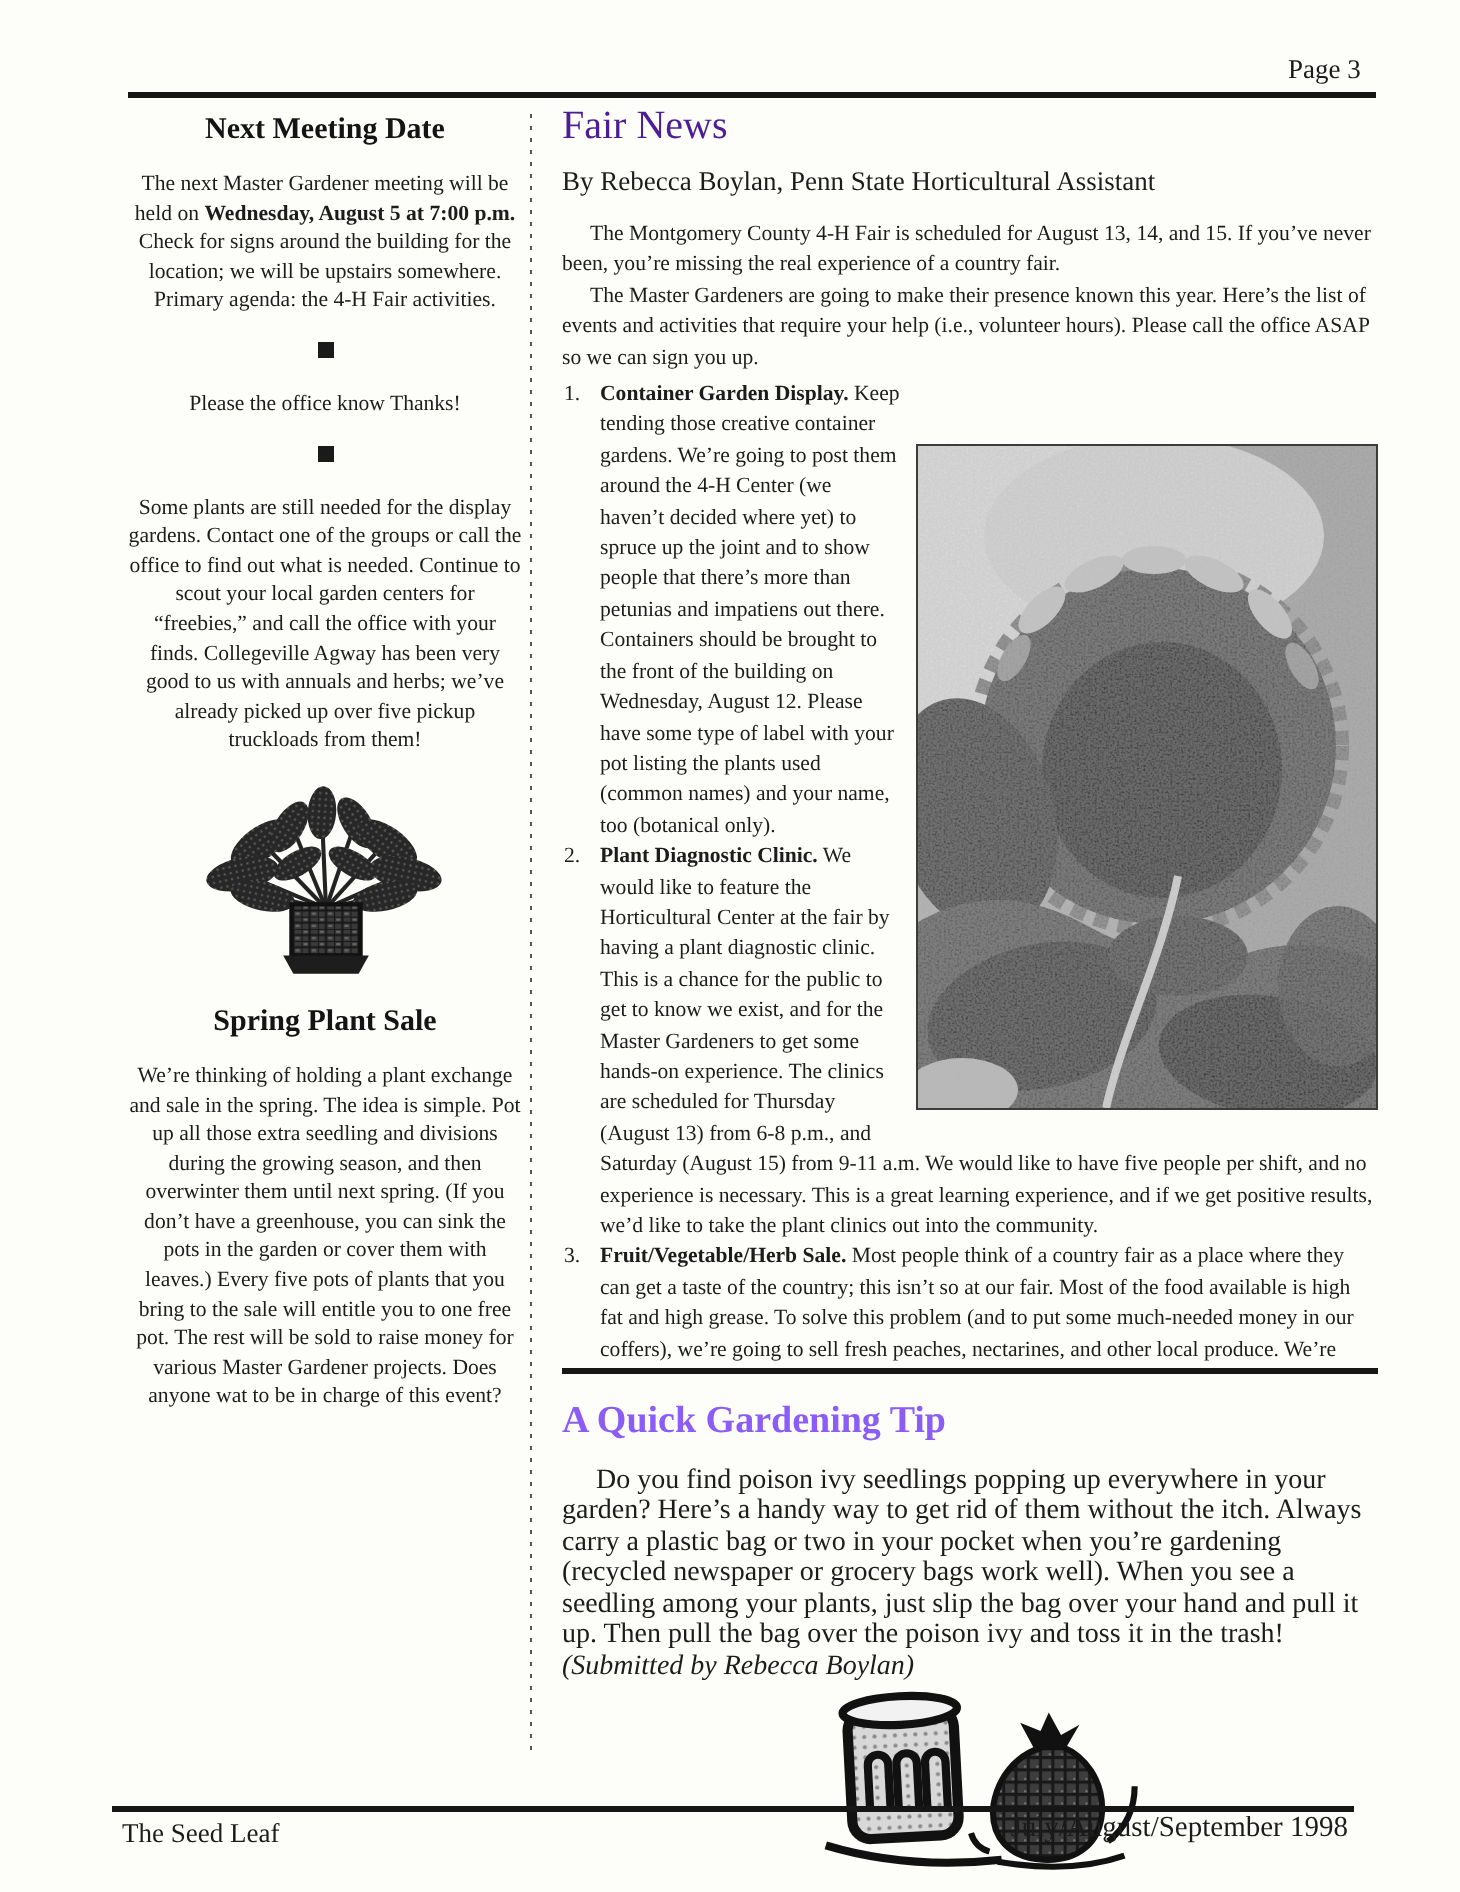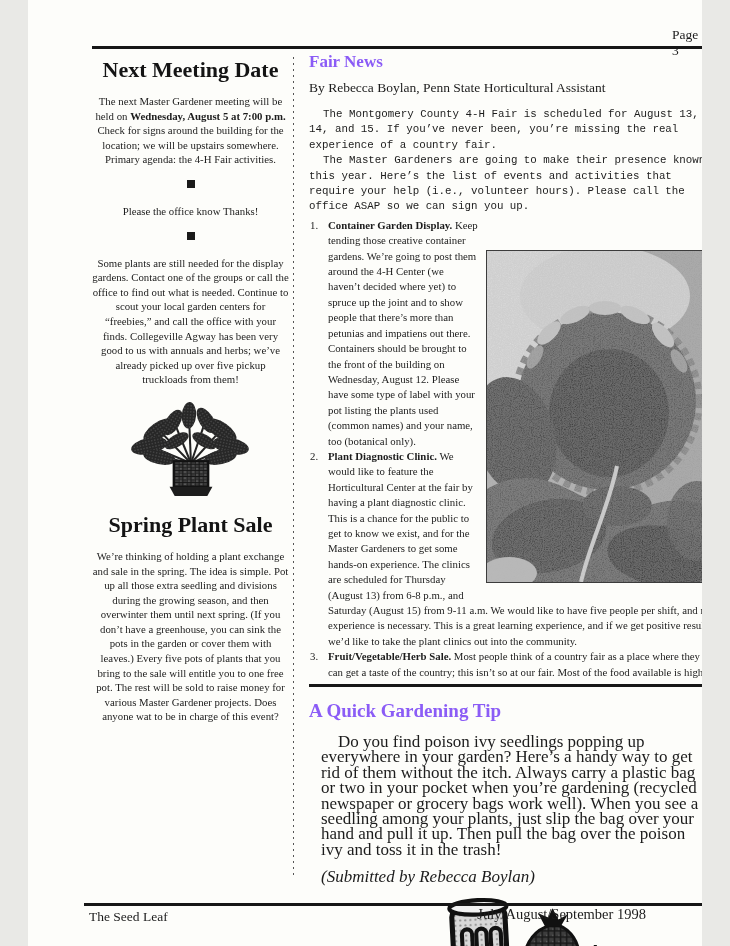--- a/index.html
+++ b/index.html
@@ -1,62 +1,62 @@
 <!DOCTYPE html>
 <html><head>
 <meta charset="utf-8">
 <style>
   html,body{margin:0;padding:0;}
   body{background:#e9e9e6;}
   .page{
     position:relative;
-    width:674px;height:946px;
+    width:730px;height:946px;
     margin:0 auto;
     background:#fdfdfa;
     font-family:"Liberation Serif","DejaVu Serif",serif;
     color:#1c1c1c;
     overflow:hidden;
   }
   
   .page-number{position:absolute;left:644px;top:27px;font-size:13.5px;}
   .header-rule{position:absolute;left:64px;top:46px;width:624px;height:3px;background:#161616;}
   .footer-rule{position:absolute;left:56px;top:903px;width:621px;height:3px;background:#161616;}
   .footer-left{position:absolute;left:61px;top:909px;font-size:13.5px;text-align:right;}
   .footer-right{position:absolute;right:56px;top:906px;font-size:14.5px;text-align:center;}
   
   .col-divider{
     position:absolute;left:265px;top:57px;width:1px;height:822px;
     background-image:repeating-linear-gradient(to bottom,#555 0 2px,transparent 2px 6px);
   }
   
   .left-col{position:absolute;left:64px;top:57px;width:197px;text-align:center;}
-  .left-col h3{font-size:22px;font-weight:bold;margin:0 0 11px;color:#141414;}
+  .left-col h3{font-size:15px;font-weight:bold;margin:0 0 11px;color:#141414;}
   .left-col p{font-size:10.8px;line-height:14.6px;margin:0 0 13px;}
   .left-col p.tight{margin-bottom:3px;}
   .sq-divider{width:8px;height:8px;background:#1a1a1a;margin:3px auto 16px;}
   .plant-wrap{width:124px;margin:6px auto 10px;}
   .plant-wrap svg{display:block;width:124px;height:102px;}
   
   .fair-news{position:absolute;left:281px;top:50px;width:408px;height:632px;overflow:hidden;}
-  .fair-news h2{font-size:17px;font-weight:bold;margin:2px 0 8px;color:#8b5cf6;}
+  .fair-news h2{font-size:20px;font-weight:normal;margin:2px 0 8px;color:#4c1d95;}
   .byline{font-size:13.5px;margin:0 0 11px;}
-  .fair-news p.body{font-size:10.8px;line-height:15.4px;margin:0;text-indent:14px;font-family:Liberation Mono, monospace;}
+  .fair-news p.body{font-size:10.8px;line-height:15.4px;margin:0;text-indent:14px;}
   .f-list{margin-top:3px;font-size:10.8px;line-height:15.4px;}
   .f-item{position:relative;padding-left:19px;}
   .f-num{position:absolute;left:1px;top:0;}
   .photo-frame{
     float:right;width:229px;height:331px;margin:32px 0 8px 8px;
     border:1px solid #3c3c3c;background:#a8a8a8;
   }
   .photo-frame svg{display:block;width:229px;height:331px;}
   
   .quick-tip{position:absolute;left:281px;top:684px;width:408px;}
   .qt-rule{height:3px;background:#171717;margin:0 0 13px;}
   .quick-tip h2{font-size:19px;font-weight:bold;margin:0 0 11px;color:#8b5cf6;}
-  .quick-tip p{font-size:17px;line-height:15.4px;margin:12px;text-indent:17px;}
+  .quick-tip p{font-size:14px;line-height:15.4px;margin:0;text-indent:17px;}
   .credit{font-style:italic;text-indent:0 !important;margin-top:1px !important;}
   .trash-wrap{width:170px;margin:3px auto 0;}
   .trash-wrap svg{display:block;width:170px;height:90px;}
   b{font-weight:bold;}
 </style>
 </head>
 <body>
 
 <div class="page">
 

